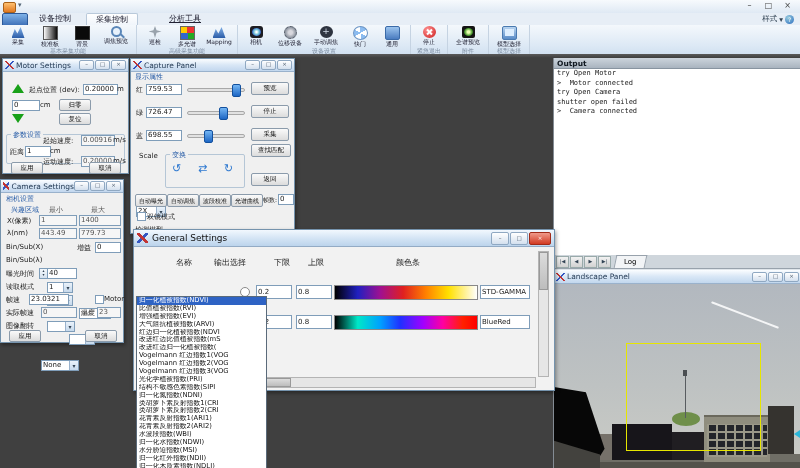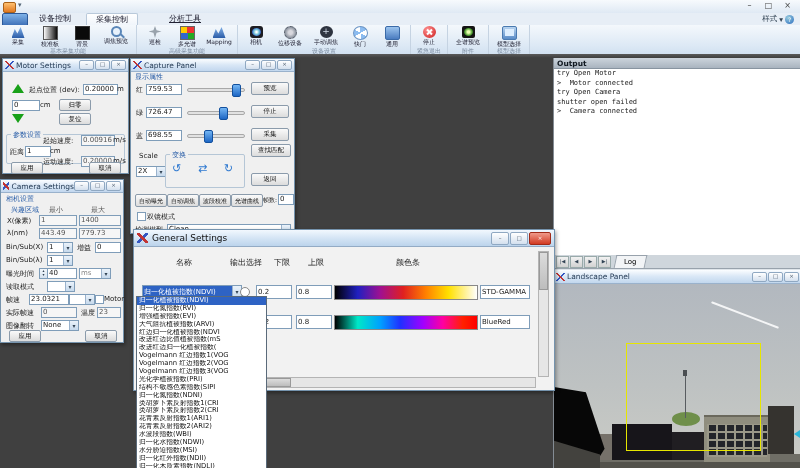--- a/index.html
+++ b/index.html
@@ -56,21 +56,21 @@
       linear-gradient(45deg,transparent 42%,#c23434 42%,#c23434 58%,transparent 58%),
       linear-gradient(-45deg,transparent 42%,#3456c2 42%,#3456c2 58%,transparent 58%);}
   .pctrl{margin-left:auto;display:flex;gap:1px;}
   .pb{width:13px;height:8px;background:linear-gradient(#ffffff,#d4e0ee);border:1px solid #8fa8c2;border-radius:2px;font-size:5.5px;line-height:7px;text-align:center;color:#456;}
   .pb.red{background:linear-gradient(#f09a8a,#d23a22);color:#fff;border-color:#a02a18;}
   .pbody{position:absolute;left:0;top:13px;right:0;bottom:0;font-size:7px;color:#1a1a1a;}
   .lbl{position:absolute;font-size:7px;white-space:nowrap;color:#1a1a1a;}
   .blue{color:#2b5fa8;}
   .inp{position:absolute;background:#fff;border:1px solid #7f9db9;font-size:7px;line-height:9px;height:9px;padding:0 1px;overflow:hidden;white-space:nowrap;}
   .flat{background:#f6f6f6;color:#555;}
-  .combo{position:absolute;background:#fff;border:1px solid #7f9db9;font-size:7px;line-height:9px;height:9px;padding:0 9px 0 1px;overflow:hidden;white-space:nowrap;}
+  .combo{position:absolute;background:#fff;border:1px solid #7f9db9;font-size:7px;line-height:9px;height:9px;padding:0 9px 0 1px;overflow:hidden;white-space:nowrap;margin-top:40px;}
   .combo::after{content:"▾";position:absolute;right:0;top:0;width:8px;height:100%;background:linear-gradient(#eaf2fa,#c6d9ec);border-left:1px solid #9ab2cc;font-size:6px;text-align:center;color:#345;}
   .btn{position:absolute;background:linear-gradient(#fafafa,#dcdcdc);border:1px solid #8b9bab;border-radius:2px;font-size:6.5px;text-align:center;color:#111;overflow:hidden;white-space:nowrap;}
   .grp{position:absolute;border:1px solid #b5c6d6;border-radius:2px;}
   .glabel{position:absolute;top:-5px;left:4px;background:#f0f0f0;color:#2b5fa8;font-size:7px;padding:0 2px;white-space:nowrap;}
   .uparr{position:absolute;width:0;height:0;border-left:6px solid transparent;border-right:6px solid transparent;border-bottom:9px solid #18a018;}
   .dnarr{position:absolute;width:0;height:0;border-left:6px solid transparent;border-right:6px solid transparent;border-top:9px solid #18a018;}
   .slider{position:absolute;height:2px;background:#e2e2e2;border:1px solid #a8a8a8;border-radius:2px;}
   .thumb{position:absolute;top:-5px;width:7px;height:11px;background:linear-gradient(#74b6f4,#1d66c4);border:1px solid #12509e;border-radius:2px;}
   .chk{position:absolute;width:7px;height:7px;background:#fff;border:1px solid #7f9db9;}
   .radio{position:absolute;width:8px;height:8px;border-radius:50%;background:#fff;border:1px solid #8a8a8a;}
@@ -363,21 +363,21 @@
       <div class="pico" style="width:11px;height:10px;"></div>
       <span style="margin-left:2px;">General Settings</span>
       <div class="pctrl">
         <div class="pb" style="width:16px;height:11px;line-height:10px;">–</div>
         <div class="pb" style="width:16px;height:11px;line-height:10px;">□</div>
         <div class="pb red" style="width:20px;height:11px;line-height:10px;">×</div>
       </div>
     </div>
     <div class="pbody" style="top:17px;">
       <span class="lbl" style="left:42px;top:10px;font-size:8px;">名称</span>
-      <span class="lbl" style="left:96px;top:10px;font-size:8px;">输出选择</span>
+      <span class="lbl" style="left:80px;top:10px;font-size:8px;">输出选择</span>
       <span class="lbl" style="left:140px;top:10px;font-size:8px;">下限</span>
       <span class="lbl" style="left:174px;top:10px;font-size:8px;">上限</span>
       <span class="lbl" style="left:262px;top:10px;font-size:8px;">颜色条</span>
 
       <div class="combo" style="left:8px;top:38px;width:88px;height:12px;line-height:12px;background:#2e63c4;color:#fff;">归一化植被指数(NDVI)</div>
       <div class="radio" style="left:106px;top:40px;"></div>
       <div class="inp" style="left:122px;top:38px;width:32px;height:12px;line-height:12px;">0.2</div>
       <div class="inp" style="left:162px;top:38px;width:32px;height:12px;line-height:12px;">0.8</div>
       <div class="gradbar" style="left:200px;top:38px;width:142px;background:linear-gradient(90deg,#000 0%,#2020c0 16%,#a01090 32%,#e02020 48%,#ff8000 64%,#ffe000 80%,#fff 100%);"></div>
       <div class="inp" style="left:346px;top:38px;width:46px;height:12px;line-height:12px;">STD-GAMMA</div>
@@ -392,21 +392,21 @@
           <div class="sbthumb" style="left:0;top:0;width:7px;height:36px;"></div>
         </div>
       <div class="sb" style="left:4px;top:130px;width:396px;height:9px;">
           <div class="sbthumb" style="left:0;top:0;width:150px;height:7px;"></div>
         </div>
     </div>
   </div>
 
   <div class="ddlist" style="left:136px;top:238px;width:129px;height:172px;">
       <div class="dditem">归一化植被指数(NDVI)</div>
-      <div class="dditem">归一化氮指数(RVI)</div>
+      <div class="dditem">比值植被指数(RVI)</div>
       <div class="dditem">增强植被指数(EVI)</div>
       <div class="dditem">大气阻抗植被指数(ARVI)</div>
       <div class="dditem">红边归一化植被指数(NDVI</div>
       <div class="dditem">改进红边比值植被指数(mS</div>
       <div class="dditem">改进红边归一化植被指数(</div>
       <div class="dditem">Vogelmann 红边指数1(VOG</div>
       <div class="dditem">Vogelmann 红边指数2(VOG</div>
       <div class="dditem">Vogelmann 红边指数3(VOG</div>
       <div class="dditem">光化学植被指数(PRI)</div>
       <div class="dditem">结构不敏感色素指数(SIPI</div>

